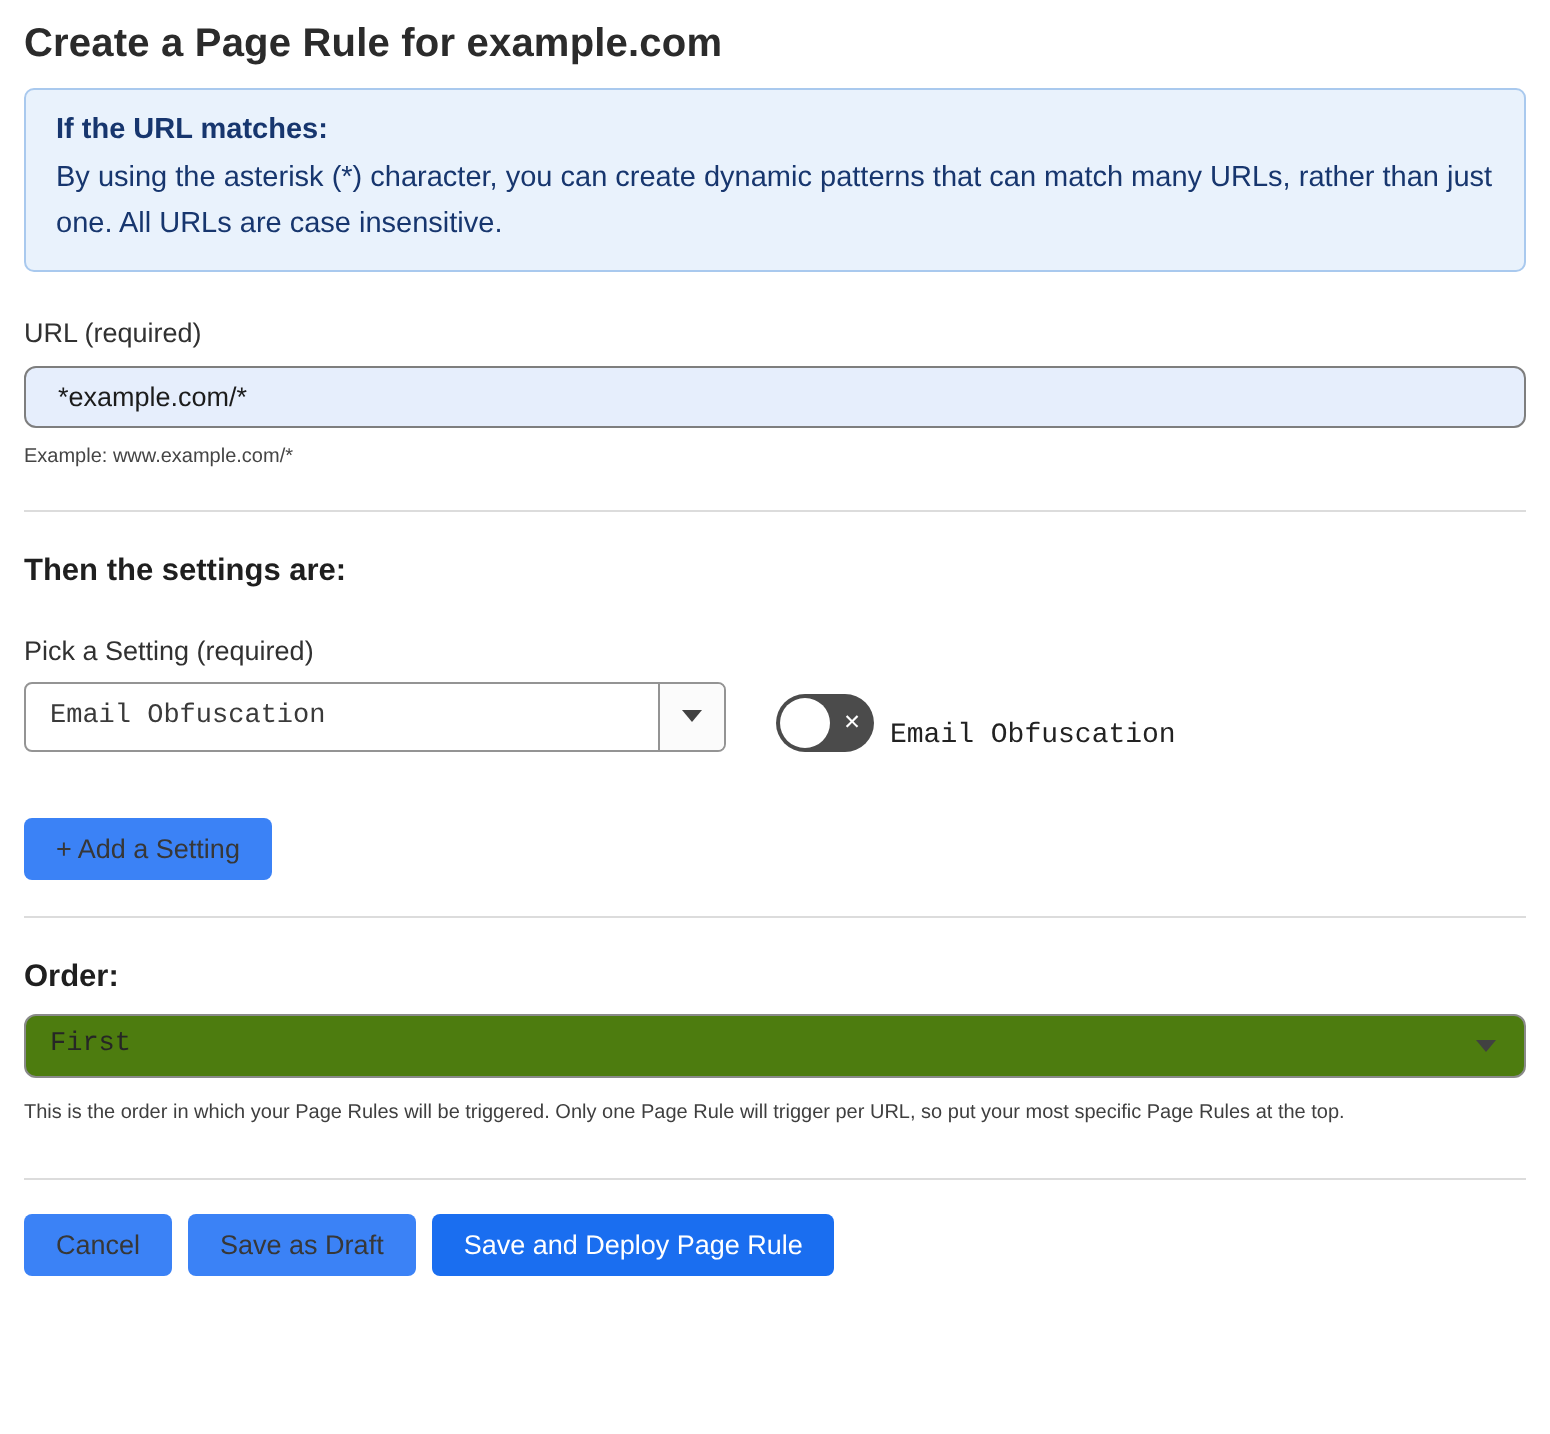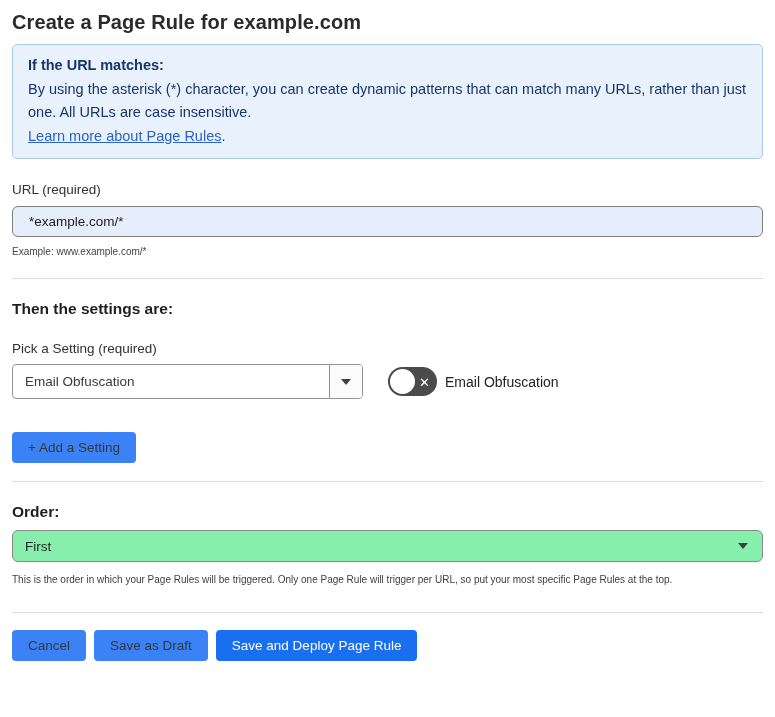--- a/index.html
+++ b/index.html
@@ -75,21 +75,22 @@
   .section-heading {
     margin: 21px 0 0 0;
     font-size: 15.5px;
     line-height: 18px;
     font-weight: 700;
     color: #1f1f1f;
   }
   .setting-row {
     margin-top: 7px;
     display: flex;
-    align-items: center;
+    align-items: flex-end;
+    font-family: Liberation Mono, monospace;
   }
   .dropdown {
     width: 351px;
     height: 35px;
     background: #ffffff;
     border: 1px solid #949494;
     border-radius: 4px;
     display: flex;
     align-items: stretch;
     cursor: pointer;
@@ -166,30 +167,31 @@
   }
   .btn-primary {
     background: #1a6ef0;
     color: #ffffff;
   }
   .add-setting-btn { margin-top: 33px; }
   .select-box {
     margin-top: 9px;
     width: 751px;
     height: 32px;
-    background: #86efac;
+    background: #4d7c0f;
     border: 1px solid #8a8a8a;
     border-radius: 6px;
     display: flex;
     align-items: center;
     justify-content: space-between;
     padding: 0 14px 0 12px;
     font-size: 13.5px;
     color: #262626;
     cursor: pointer;
+    font-family: Liberation Mono, monospace;
   }
   .order-helper {
     margin-top: 7px;
     font-size: 10px;
     line-height: 22px;
     color: #3f3f3f;
     width: 751px;
   }
   .divider-order { margin-top: 21px; }
   .footer-actions {
@@ -201,21 +203,20 @@
 </head>
 <body>
 
 <div class="page">
 
   <h1 class="page-title">Create a Page Rule for example.com</h1>
 
   <div class="info-box">
     <div class="info-heading">If the URL matches:</div>
     <div class="info-body">By using the asterisk (*) character, you can create dynamic patterns that can match many URLs, rather than just one. All URLs are case insensitive.</div>
-    <div><a class="info-link">Learn more about Page Rules</a><span>.</span></div>
   </div>
 
   <label class="field-label">URL (required)</label>
   <input class="url-input" type="text" value="*example.com/*" style="">
   <div class="helper-text">Example: www.example.com/*</div>
 
   <hr class="divider">
 
   <h2 class="section-heading">Then the settings are:</h2>
 

